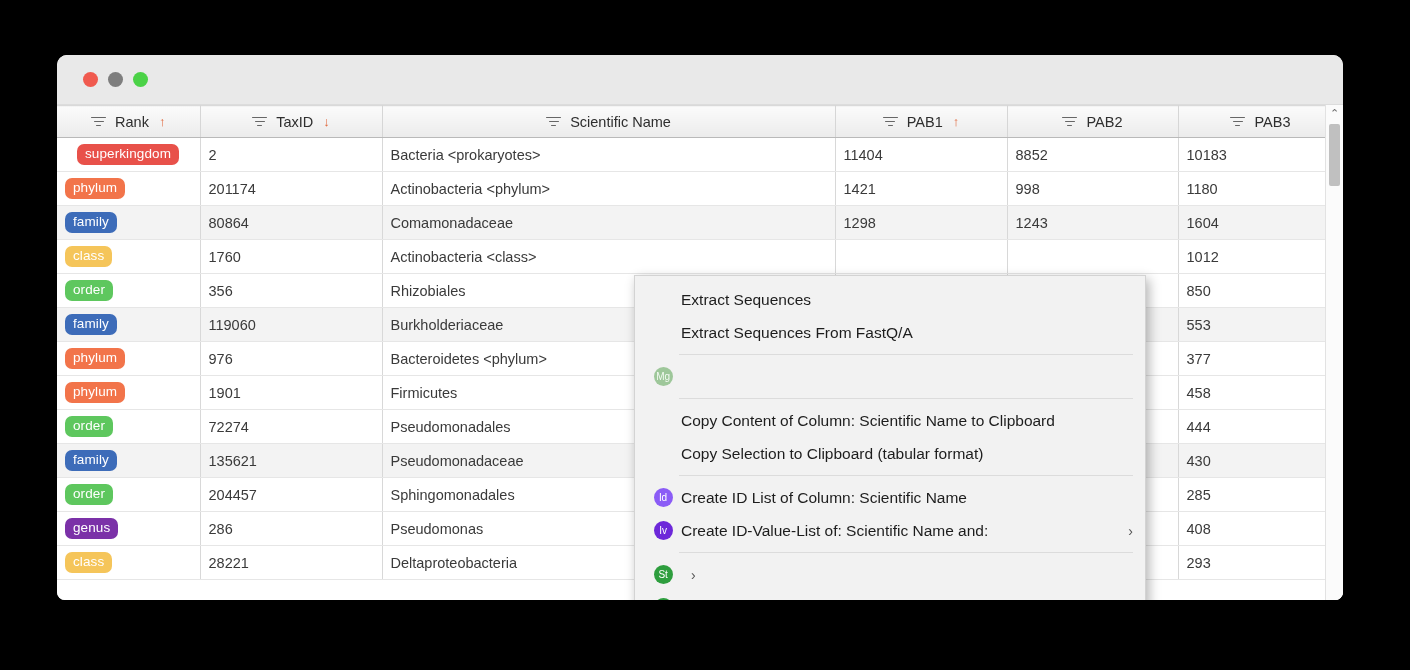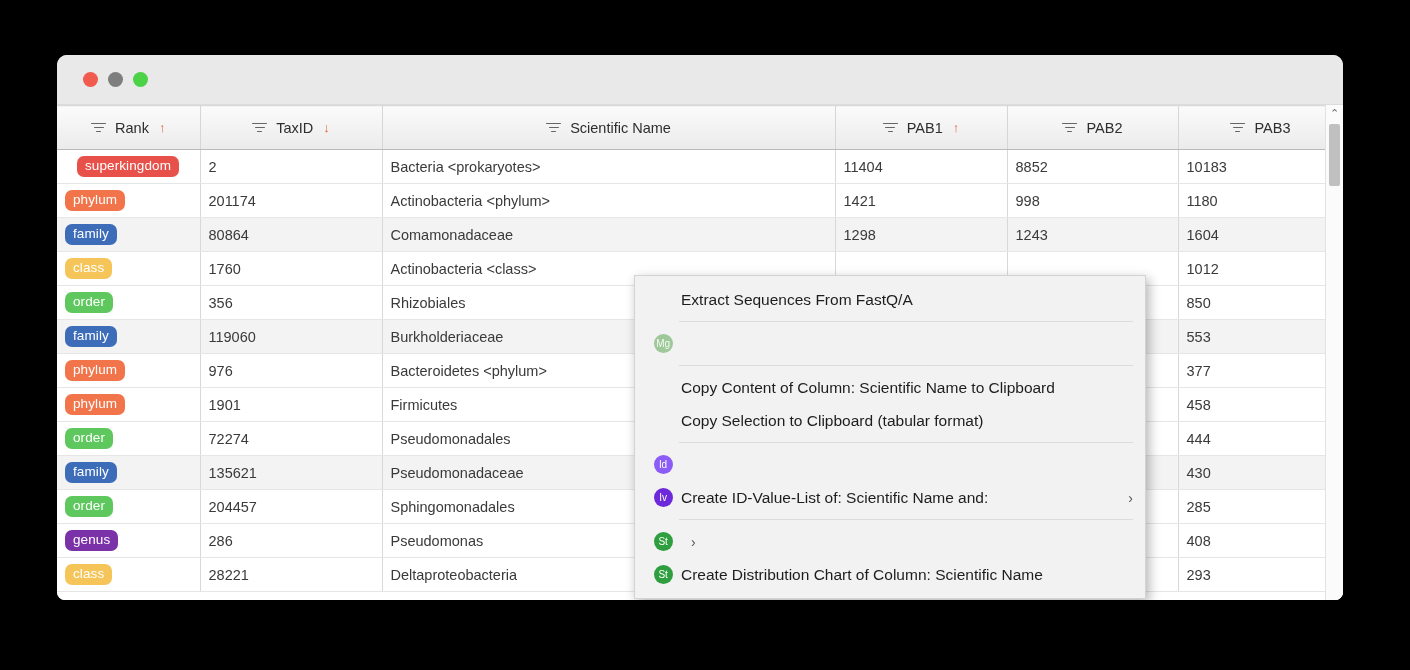--- a/index.html
+++ b/index.html
@@ -63,21 +63,21 @@
 
   table.grid {
     border-collapse: collapse;
     table-layout: fixed;
     width: 1268px;
     font-size: 14.5px;
     color: #3b3b3b;
   }
 
   table.grid thead th {
-    height: 44px;
+    height: 32px;
     background: linear-gradient(to bottom, #fbfbfb 0%, #f2f2f2 55%, #ebebeb 100%);
     border-right: 1px solid #d6d6d6;
     border-bottom: 1px solid #b9b9b9;
     border-top: 1px solid #d9d9d9;
     font-weight: normal;
     font-size: 14.5px;
     color: #2e2e2e;
     padding: 0;
     text-align: center;
     vertical-align: middle;
@@ -417,20 +417,24 @@
       </table>
 
       <div class="vscroll">
         <div class="arrow-up">⌃</div>
         <div class="thumb"></div>
       </div>
 
       <div class="ctx-menu" id="ctx-menu">
           <div class="ctx-item">
             <span class="ico-slot"></span>
+            <span class="ctx-label">Extract Sequences</span>
+          </div>
+          <div class="ctx-item">
+            <span class="ico-slot"></span>
             <span class="ctx-label">Extract Sequences From FastQ/A</span>
           </div>
           <div class="ctx-sep"></div>
           <div class="ctx-item">
             <span class="ico-slot">
               <span class="badge-ico ico-mg">Mg</span>
             </span>
           </div>
           <div class="ctx-sep"></div>
           <div class="ctx-item">
@@ -439,20 +443,21 @@
           </div>
           <div class="ctx-item">
             <span class="ico-slot"></span>
             <span class="ctx-label">Copy Selection to Clipboard (tabular format)</span>
           </div>
           <div class="ctx-sep"></div>
           <div class="ctx-item">
             <span class="ico-slot">
               <span class="badge-ico ico-id">Id</span>
             </span>
+            <span class="ctx-label">Create ID List of Column: Scientific Name</span>
           </div>
           <div class="ctx-item">
             <span class="ico-slot">
               <span class="badge-ico ico-iv">Iv</span>
             </span>
             <span class="ctx-label">Create ID-Value-List of: Scientific Name and:</span>
             <span class="submenu-arrow">›</span>
           </div>
           <div class="ctx-sep"></div>
           <div class="ctx-item">

